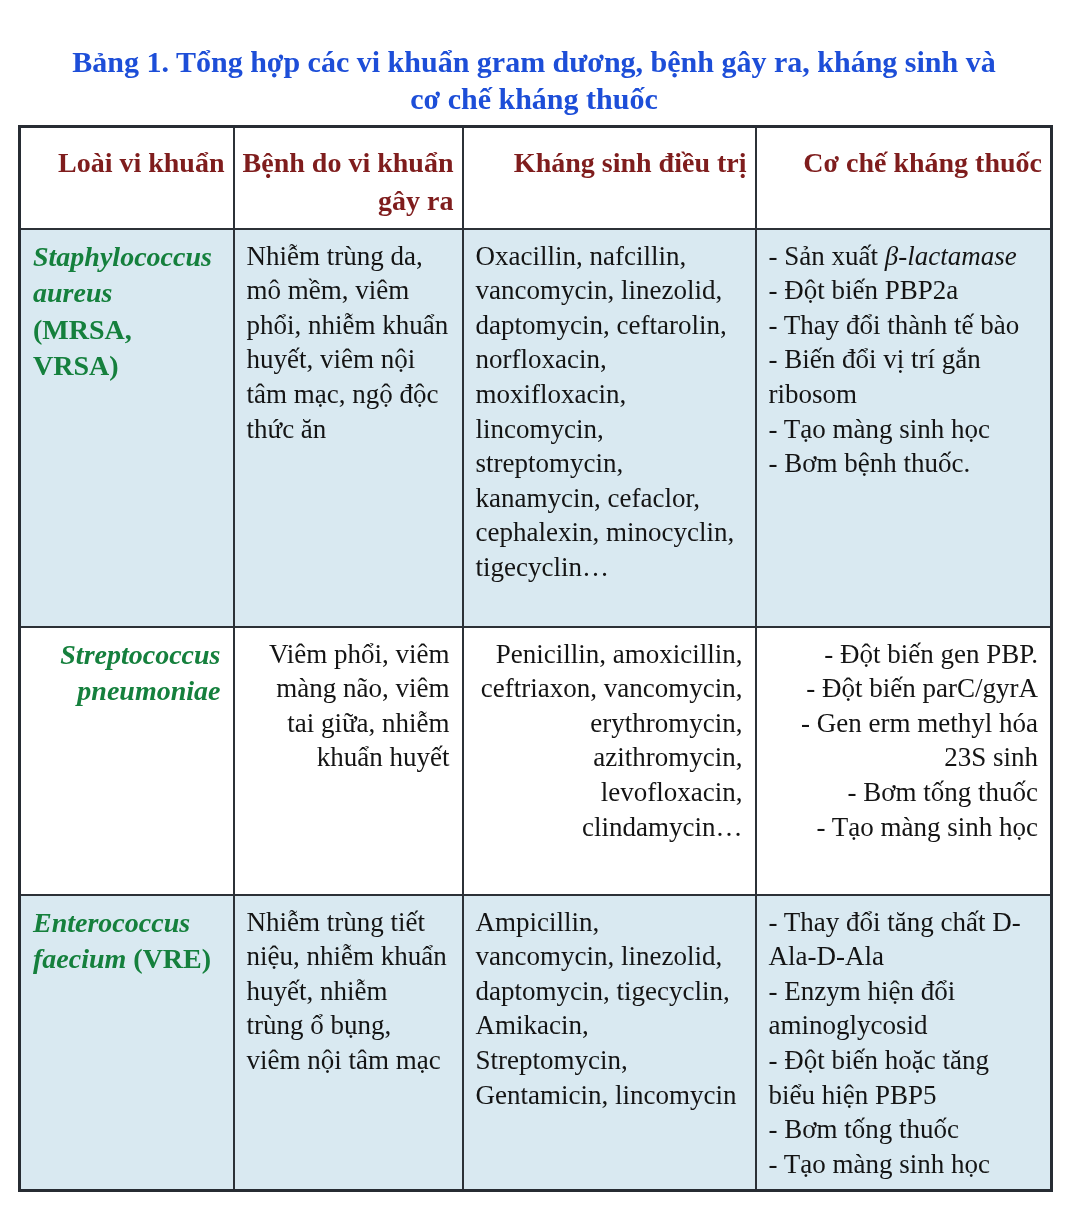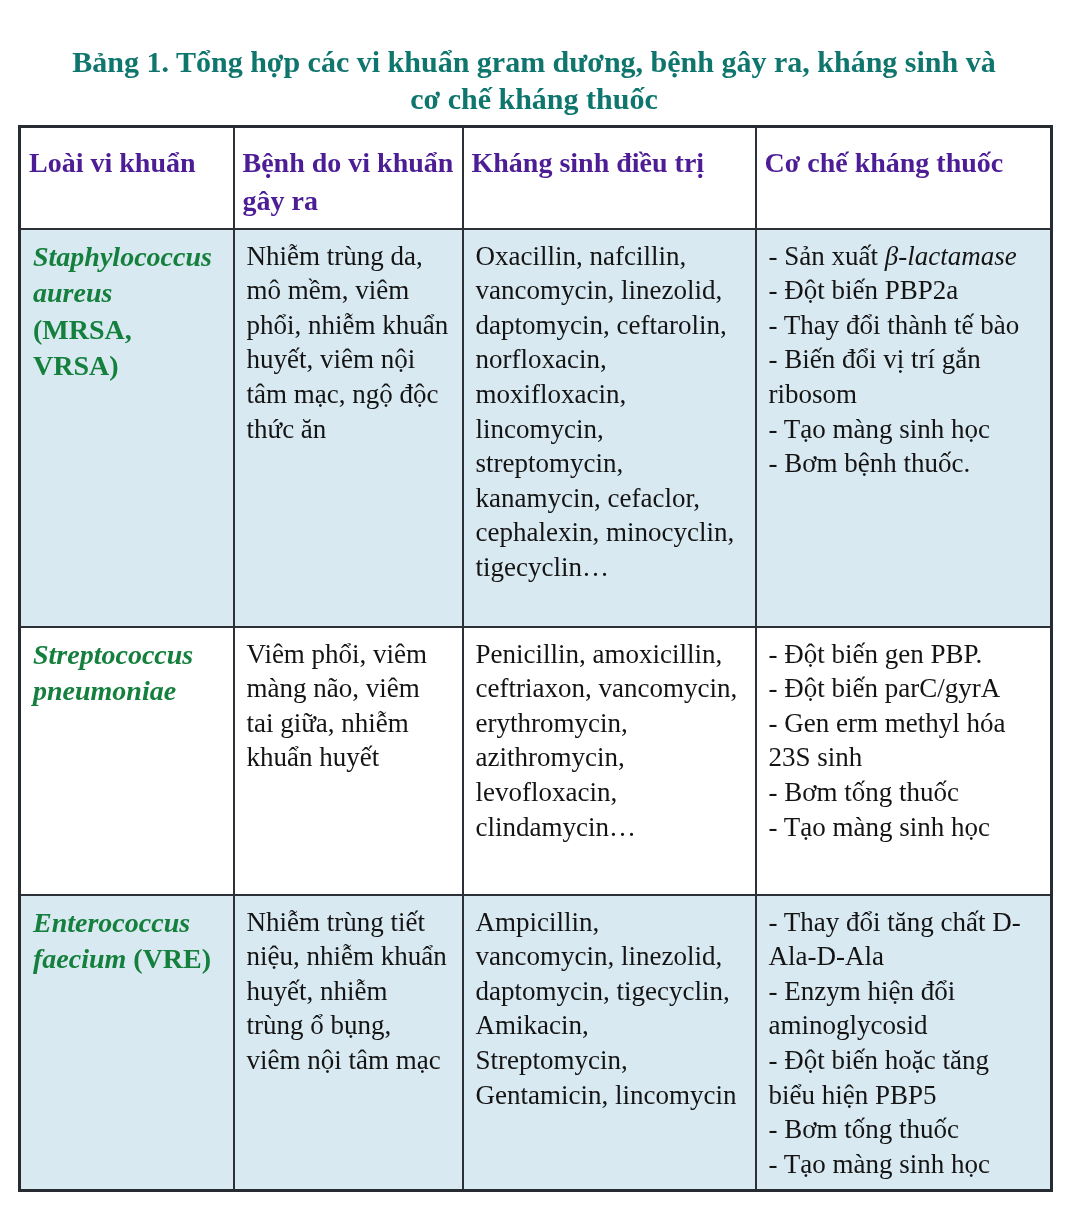--- a/index.html
+++ b/index.html
@@ -12,21 +12,21 @@
     font-family: "Liberation Serif", "DejaVu Serif", serif;
     color: #141414;
     position: relative;
     height: 1219px;
     overflow: hidden;
   }
   .title-wrap {
     margin: 44px 0 8px 18px;
     width: 1032px;
     text-align: center;
-    color: #0f766e;
+    color: #1d4ed8;
     font-weight: bold;
     font-size: 30px;
     line-height: 1.22;
   }
   table.main-table {
     margin-left: 18px;
     width: 1032px;
     border-collapse: collapse;
     table-layout: fixed;
     border: 3px solid #272c33;
@@ -34,31 +34,31 @@
   table.main-table col.c1 { width: 214px; }
   table.main-table col.c2 { width: 229px; }
   table.main-table col.c3 { width: 293px; }
   table.main-table col.c4 { width: 296px; }
   th, td {
     border: 2px solid #2c3137;
     vertical-align: top;
     box-sizing: border-box;
   }
   th {
-    color: #4c1d95;
+    color: #7f1d1d;
     font-size: 28px;
     font-weight: bold;
-    text-align: left;
+    text-align: right;
     padding: 16px 8px 8px 8px;
     line-height: 1.35;
     background: #ffffff;
   }
   tr.header-row { height: 97px; }
   tr.row-1 { height: 398px; }
-  tr.row-2 { height: 268px; }
+  tr.row-2 { height: 268px; text-align: right; }
   tr.row-3 { height: 214px; }
   td {
     font-size: 27px;
     line-height: 1.28;
     padding: 9px 12px 8px 12px;
   }
   tr.shaded td { background: #d9e9f1; }
   tr.plain td  { background: #ffffff; }
   td.species-cell {
     color: #15803d;

